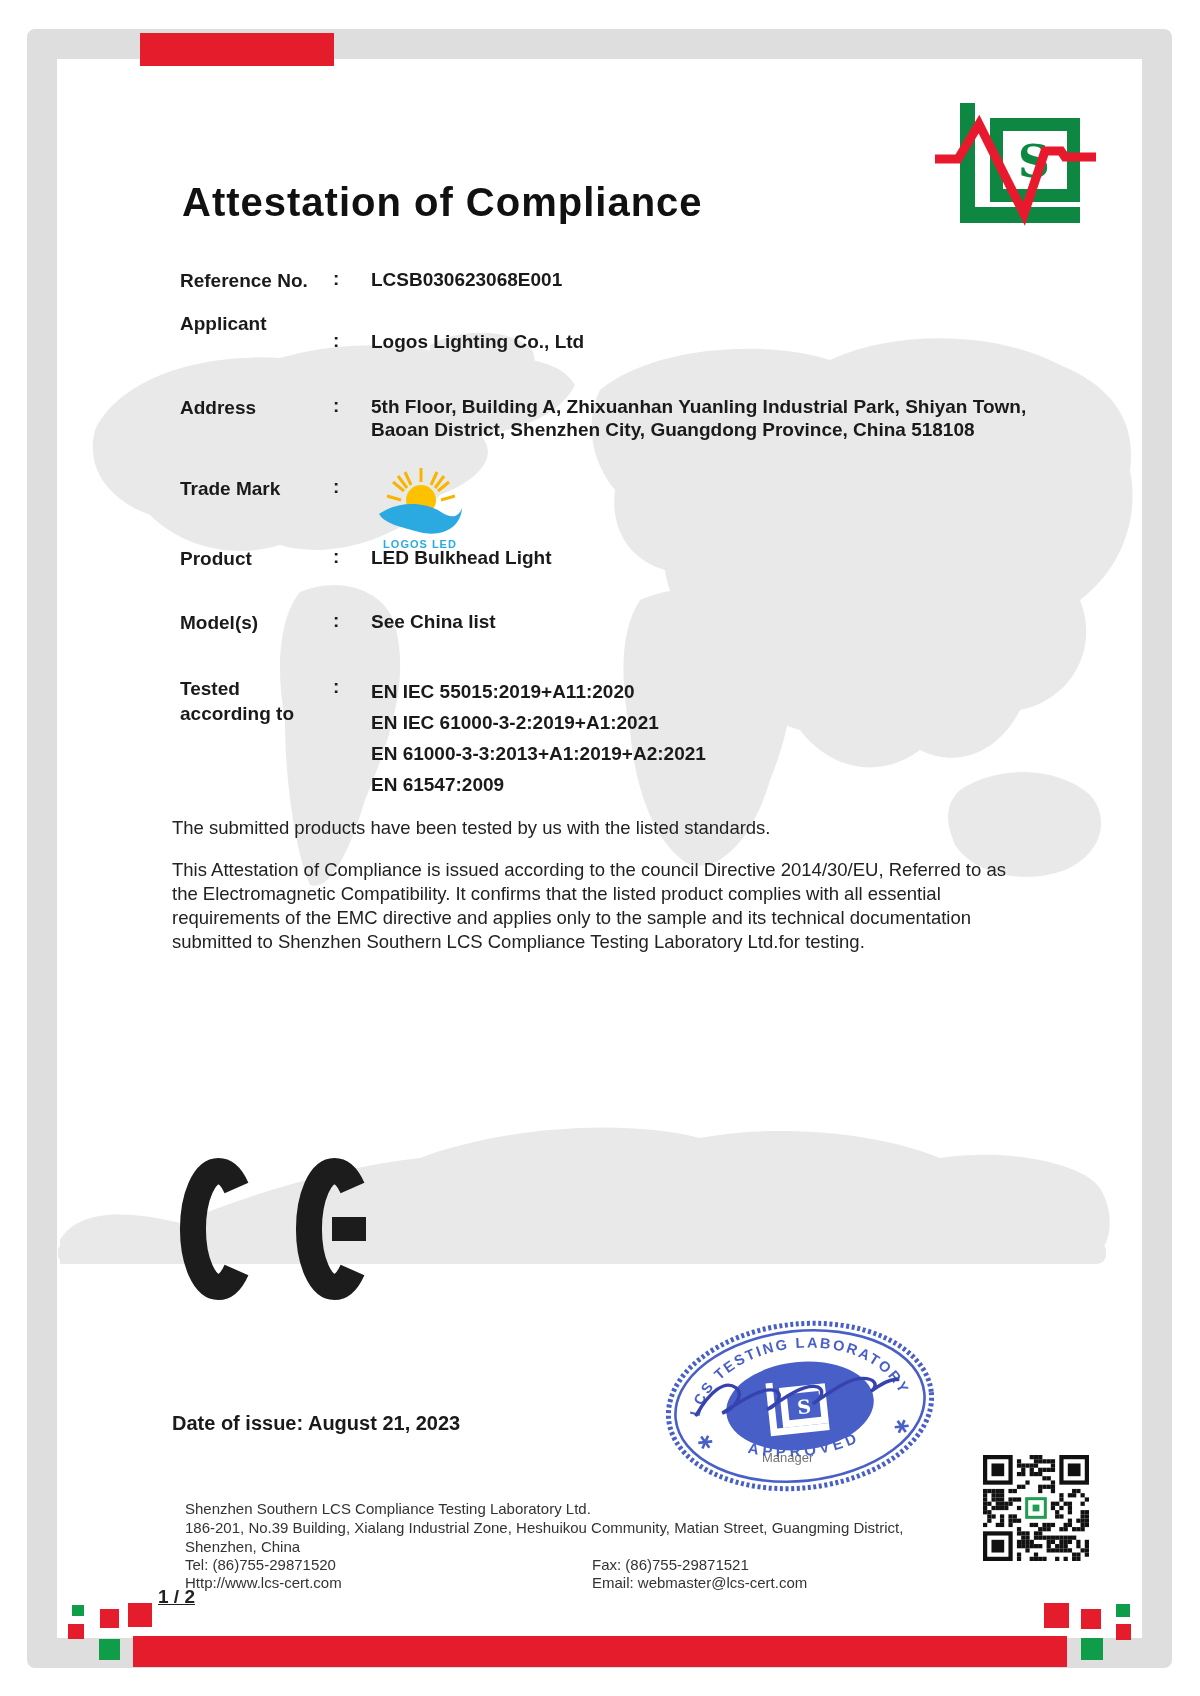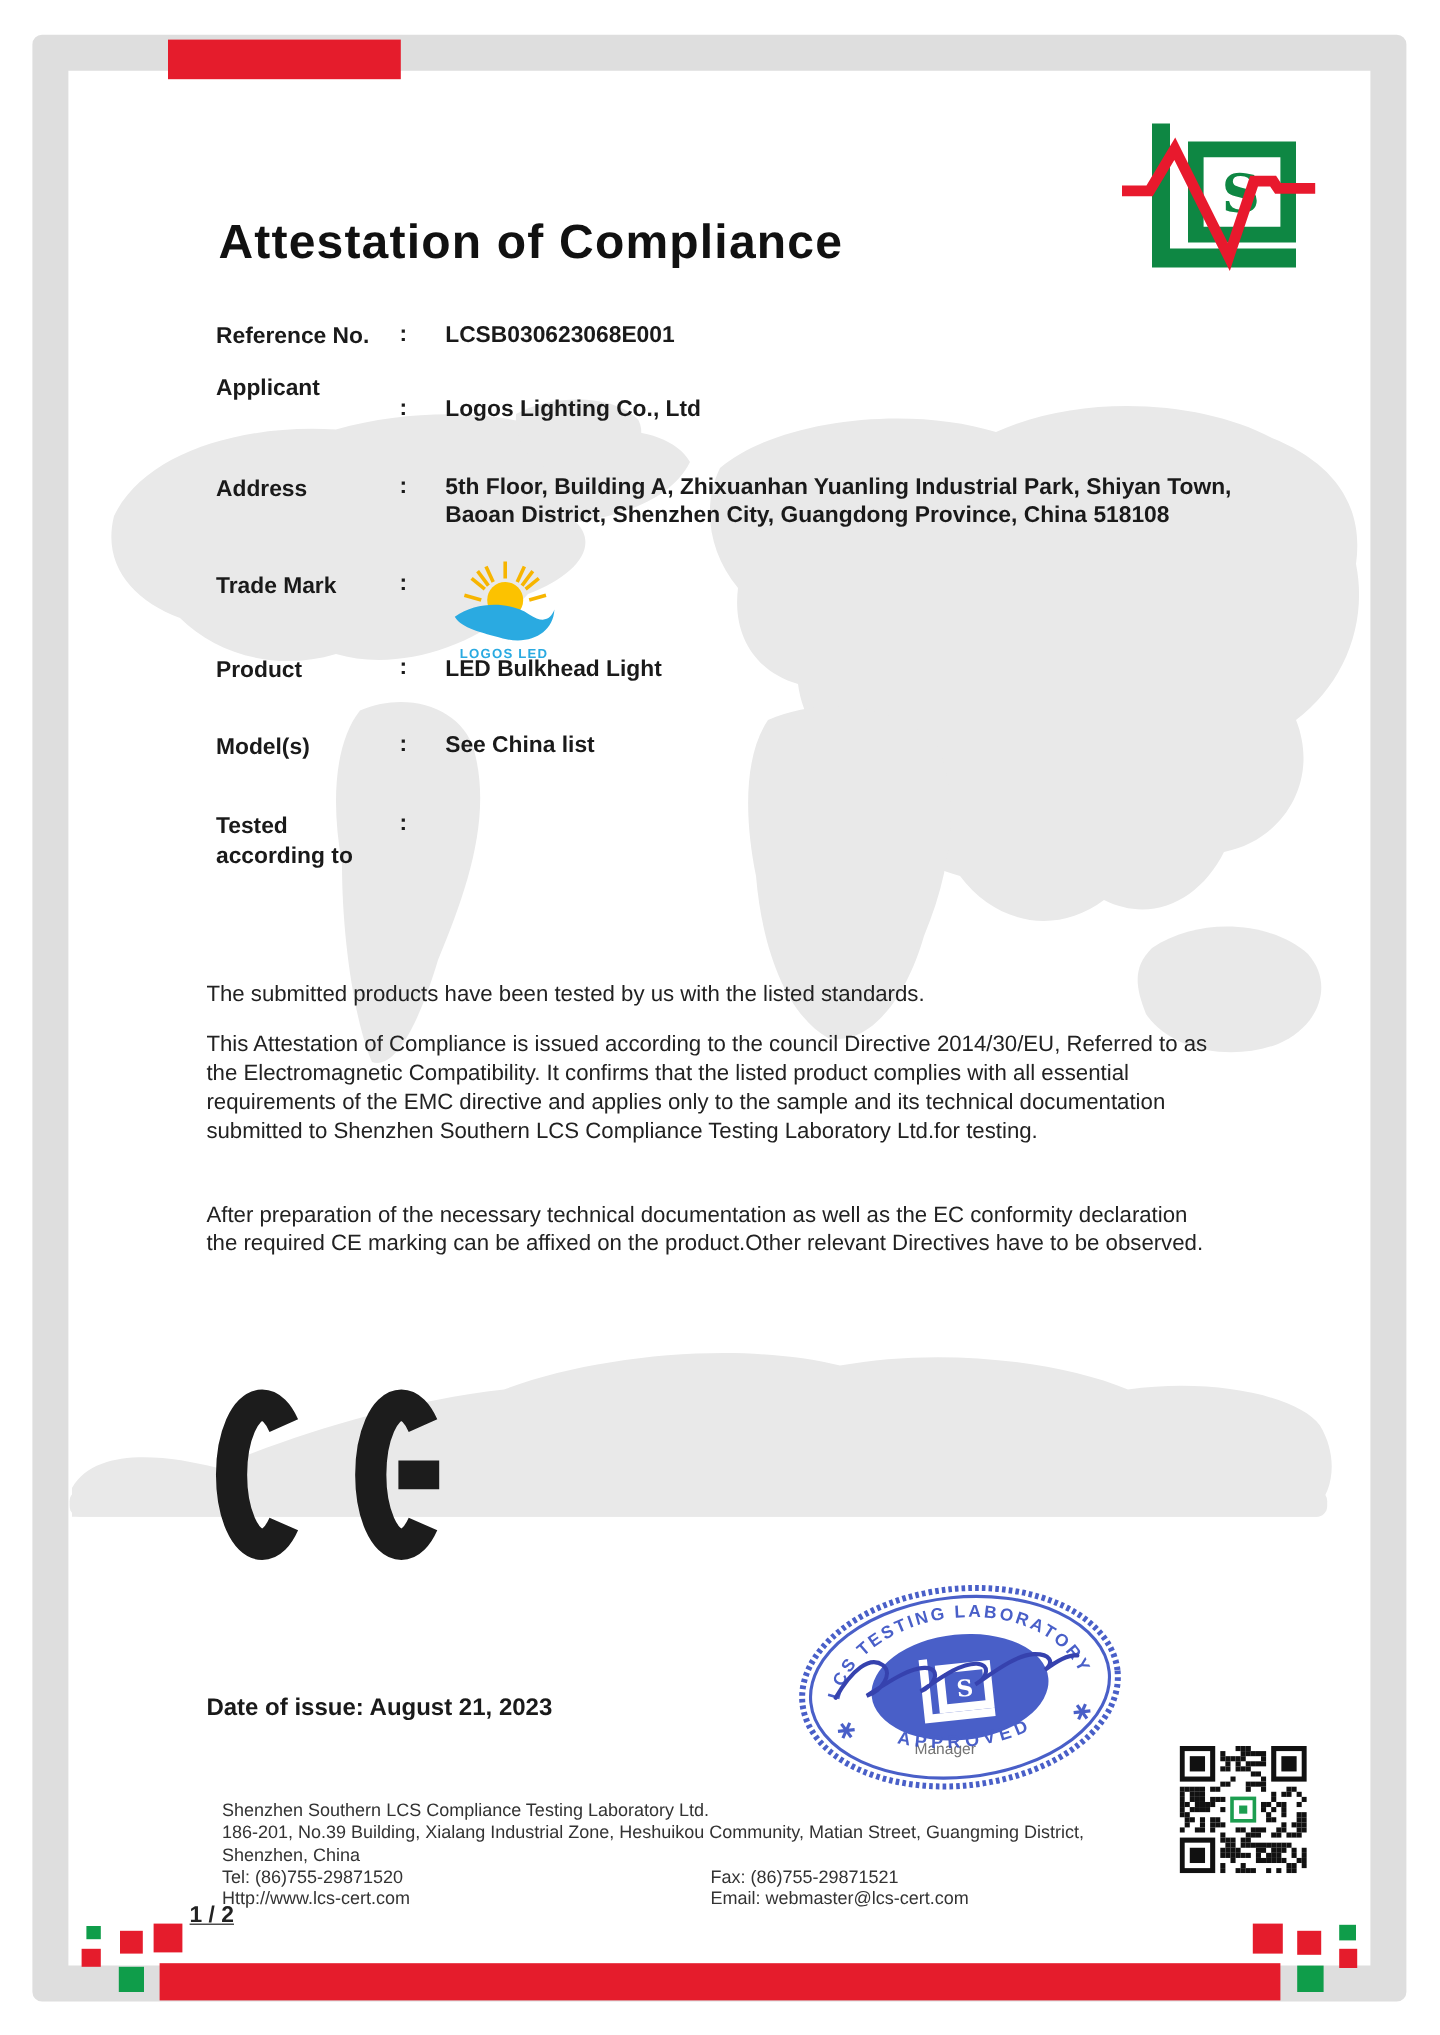--- a/index.html
+++ b/index.html
@@ -96,24 +96,29 @@
   <div class="lbl" style="top:546px">Product</div>
   <div class="col" style="top:546px">:</div>
   <div class="val" style="top:546px">LED Bulkhead Light</div>
 
   <div class="lbl" style="top:610px">Model(s)</div>
   <div class="col" style="top:610px">:</div>
   <div class="val" style="top:610px">See China list</div>
 
   <div class="lbl" style="top:676px;width:150px">Tested according to</div>
   <div class="col" style="top:676px">:</div>
+  <div class="abs tested-lines" style="left:371px;top:676px;width:700px">
+    <div>EN IEC 55015:2019+A11:2020</div>
+    <div>EN IEC 61000-3-2:2019+A1:2021</div>
+    <div>EN 61000-3-3:2013+A1:2019+A2:2021</div>
+    <div>EN 61547:2009</div>
+  </div>
 
   <div class="para" style="top:816px">The submitted products have been tested by us with the listed standards.</div>
   <div class="para" style="top:858px">This Attestation of Compliance is issued according to the council Directive 2014/30/EU, Referred to as the Electromagnetic Compatibility. It confirms that the listed product complies with all essential requirements of the EMC directive and applies only to the sample and its technical documentation submitted to Shenzhen Southern LCS Compliance Testing Laboratory Ltd.for testing.</div>
-  <div class="para" style="top:1000px">After preparation of the necessary technical documentation as well as the EC conformity declaration the required CE marking can be affixed on the product.Other relevant Directives have to be observed.</div>
 
   <svg class="abs" style="left:178px;top:1156px;" width="198" height="146" viewBox="0 0 198 146">
     <g fill="none" stroke="#1c1c1c" stroke-width="26">
       <path d="M58.5,32 A25.5,58 0 1 0 58.5,114"></path>
       <path d="M174.5,32 A25.5,58 0 1 0 174.5,114"></path>
       <path d="M154,73 L188,73" stroke-width="24"></path>
     </g>
   </svg>
 
   <div class="dateline">Date of issue: August 21, 2023</div>

